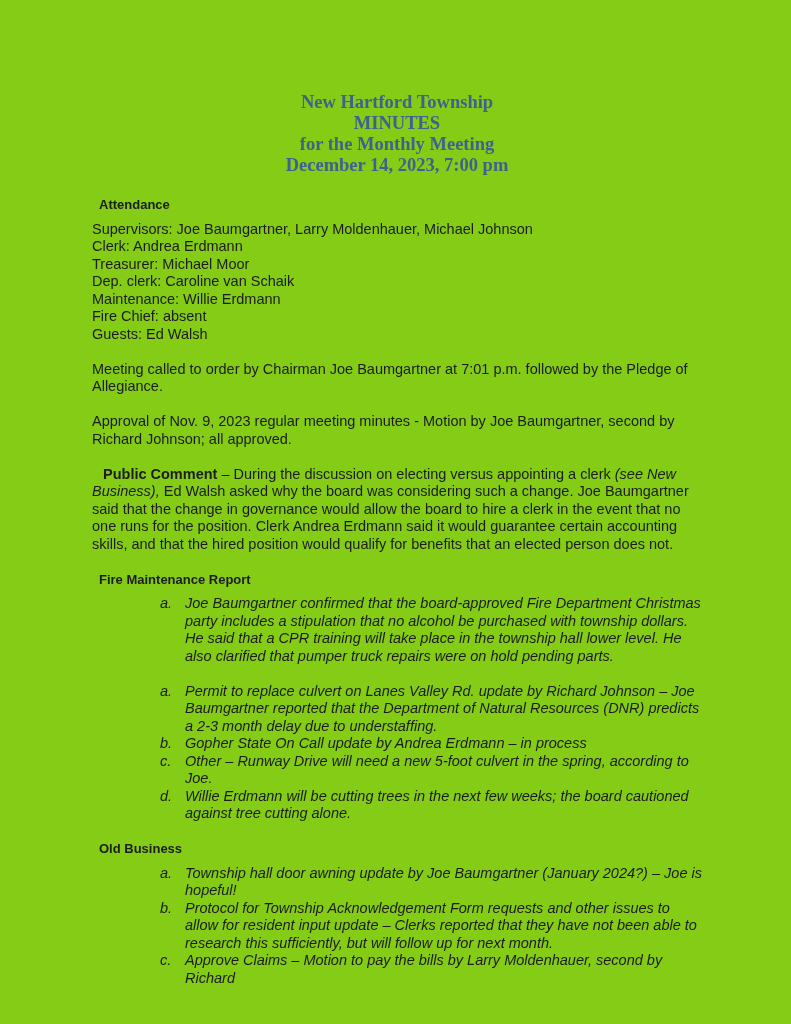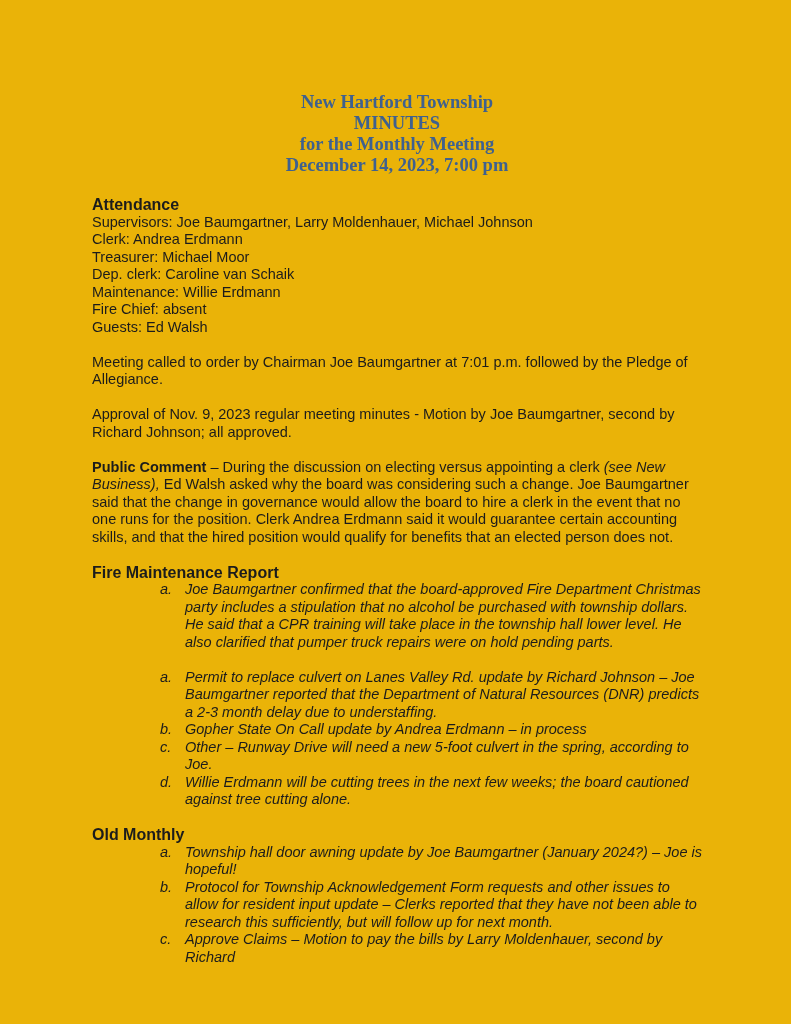--- a/index.html
+++ b/index.html
@@ -8,63 +8,63 @@
     height: 1024px;
     font-family: "Liberation Sans", sans-serif;
     color: #1c1c1c;
     overflow: hidden;
   }
   .page {
     box-sizing: border-box;
     width: 791px;
     height: 1024px;
     padding: 92px 89px 40px 92px;
-    background: #eab308;
+    background: #84cc16;
   }
   .title-block {
     text-align: center;
     font-family: "Liberation Serif", serif;
     font-weight: bold;
     font-size: 18.5px;
     line-height: 21px;
     color: #3f618f;
     margin: 0 0 0 0;
   }
   .body-text {
     font-size: 14.5px;
     line-height: 17.5px;
   }
   .block { margin: 17.5px 0 0 0; }
   .first-block { margin-top: 20px; }
   p { margin: 0; }
   .heading {
     font-weight: bold;
-    margin: 0;
-    font-size: 16px;
+    margin: 7px;
+    font-size: 13px;
     line-height: 17.5px;
   }
   ol.alpha-list {
     margin: 0;
     padding: 0 0 0 93px;
     list-style: none;
     counter-reset: item;
     font-style: italic;
   }
   ol.alpha-list li {
     counter-increment: item;
     position: relative;
   }
   ol.alpha-list li::before {
     content: counter(item, lower-alpha) ".";
     position: absolute;
     left: -25px;
     top: 0;
   }
   em { font-style: italic; }
-  strong { font-weight: bold; }
+  strong { font-weight: bold; margin-left: 11px; }
 </style>
 </head>
 <body>
 
 <div class="page">
 
   <div class="title-block">
     <div>New Hartford Township</div>
     <div>MINUTES</div>
     <div>for the Monthly Meeting</div>
@@ -106,21 +106,21 @@
     <div class="block">
       <ol class="alpha-list">
         <li>Permit to replace culvert on Lanes Valley Rd. update by Richard Johnson – Joe Baumgartner reported that the Department of Natural Resources (DNR) predicts a 2-3 month delay due to understaffing.</li>
         <li>Gopher State On Call update by Andrea Erdmann – in process</li>
         <li>Other – Runway Drive will need a new 5-foot culvert in the spring, according to Joe.</li>
         <li>Willie Erdmann will be cutting trees in the next few weeks; the board cautioned against tree cutting alone.</li>
       </ol>
     </div>
 
     <div class="block">
-      <p class="heading">Old Monthly</p>
+      <p class="heading">Old Business</p>
       <ol class="alpha-list">
         <li>Township hall door awning update by Joe Baumgartner (January 2024?) – Joe is hopeful!</li>
         <li>Protocol for Township Acknowledgement Form requests and other issues to allow for resident input update – Clerks reported that they have not been able to research this sufficiently, but will follow up for next month.</li>
         <li>Approve Claims – Motion to pay the bills by Larry Moldenhauer, second by Richard</li>
       </ol>
     </div>
 
   </div>
 </div>
 

